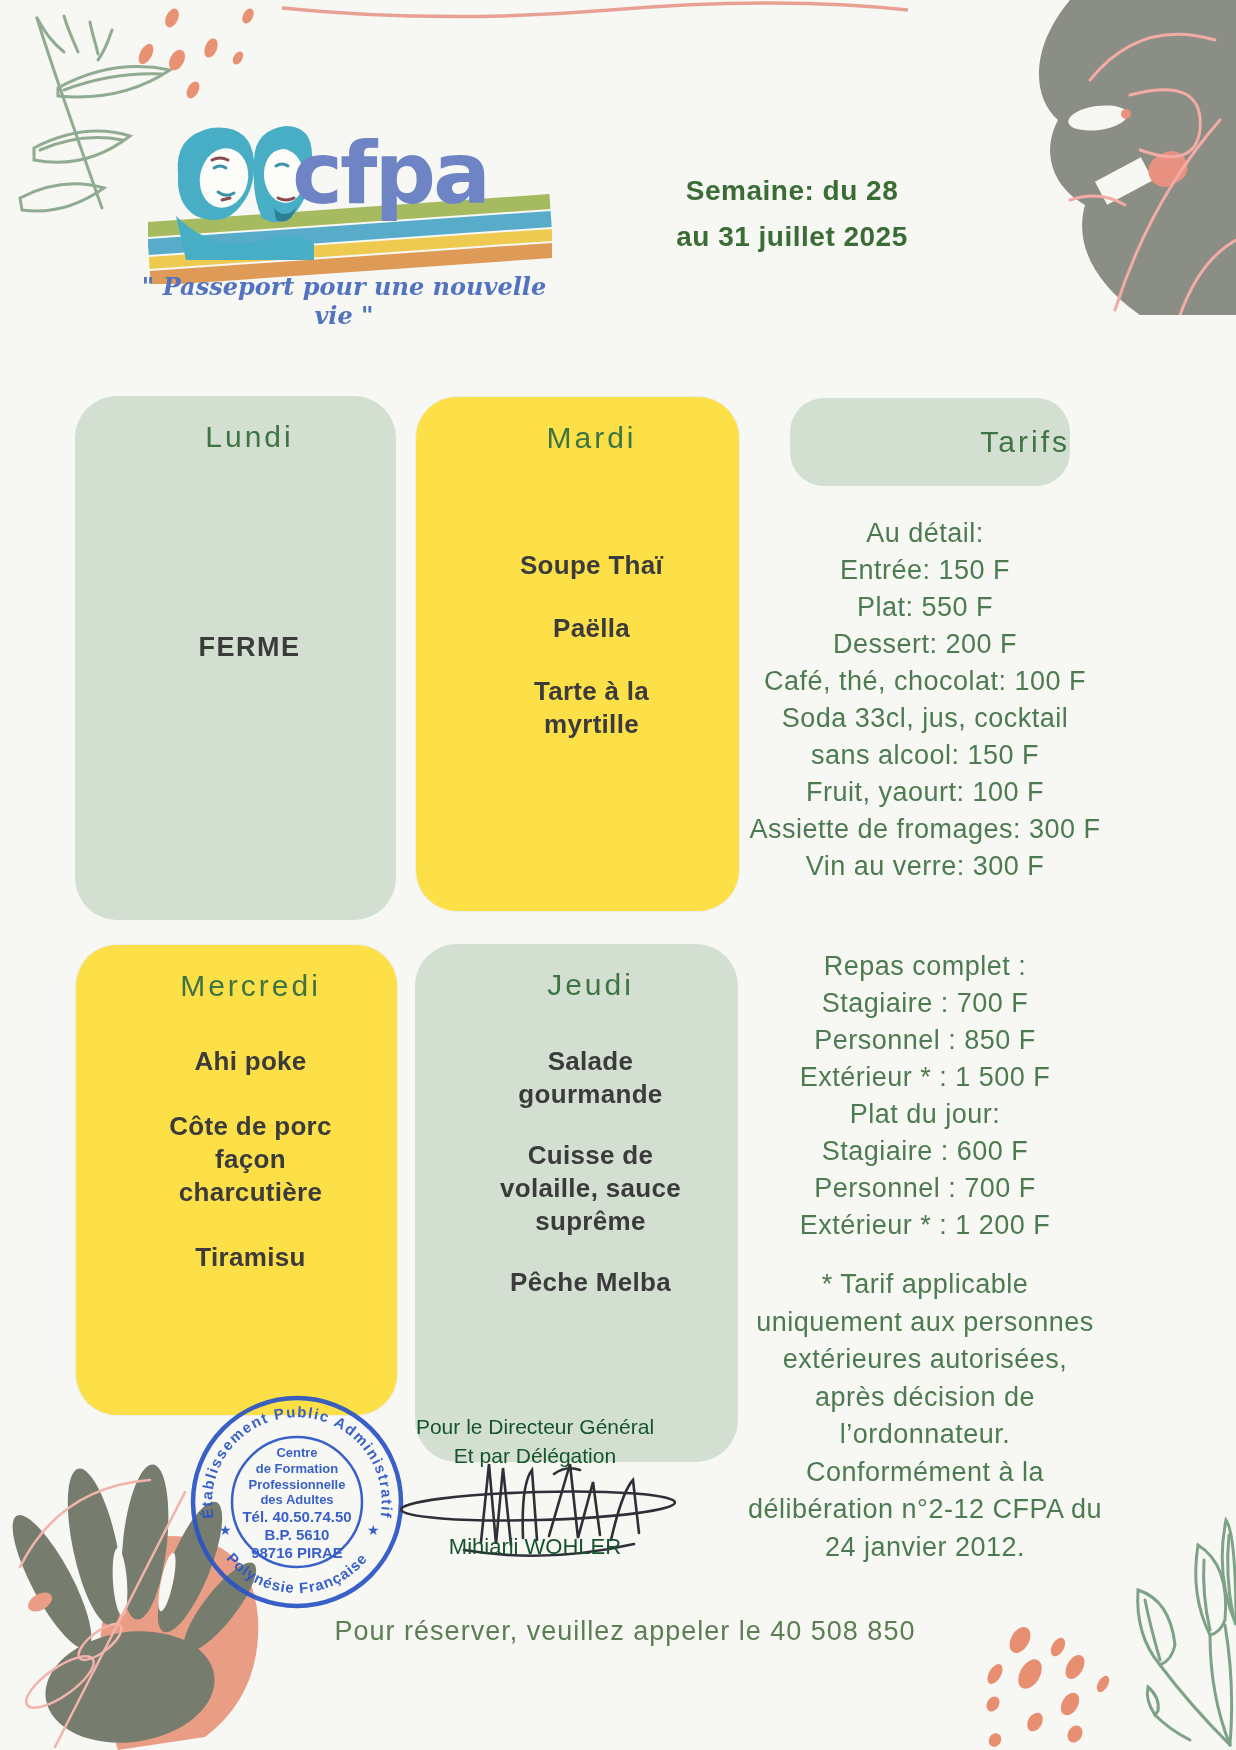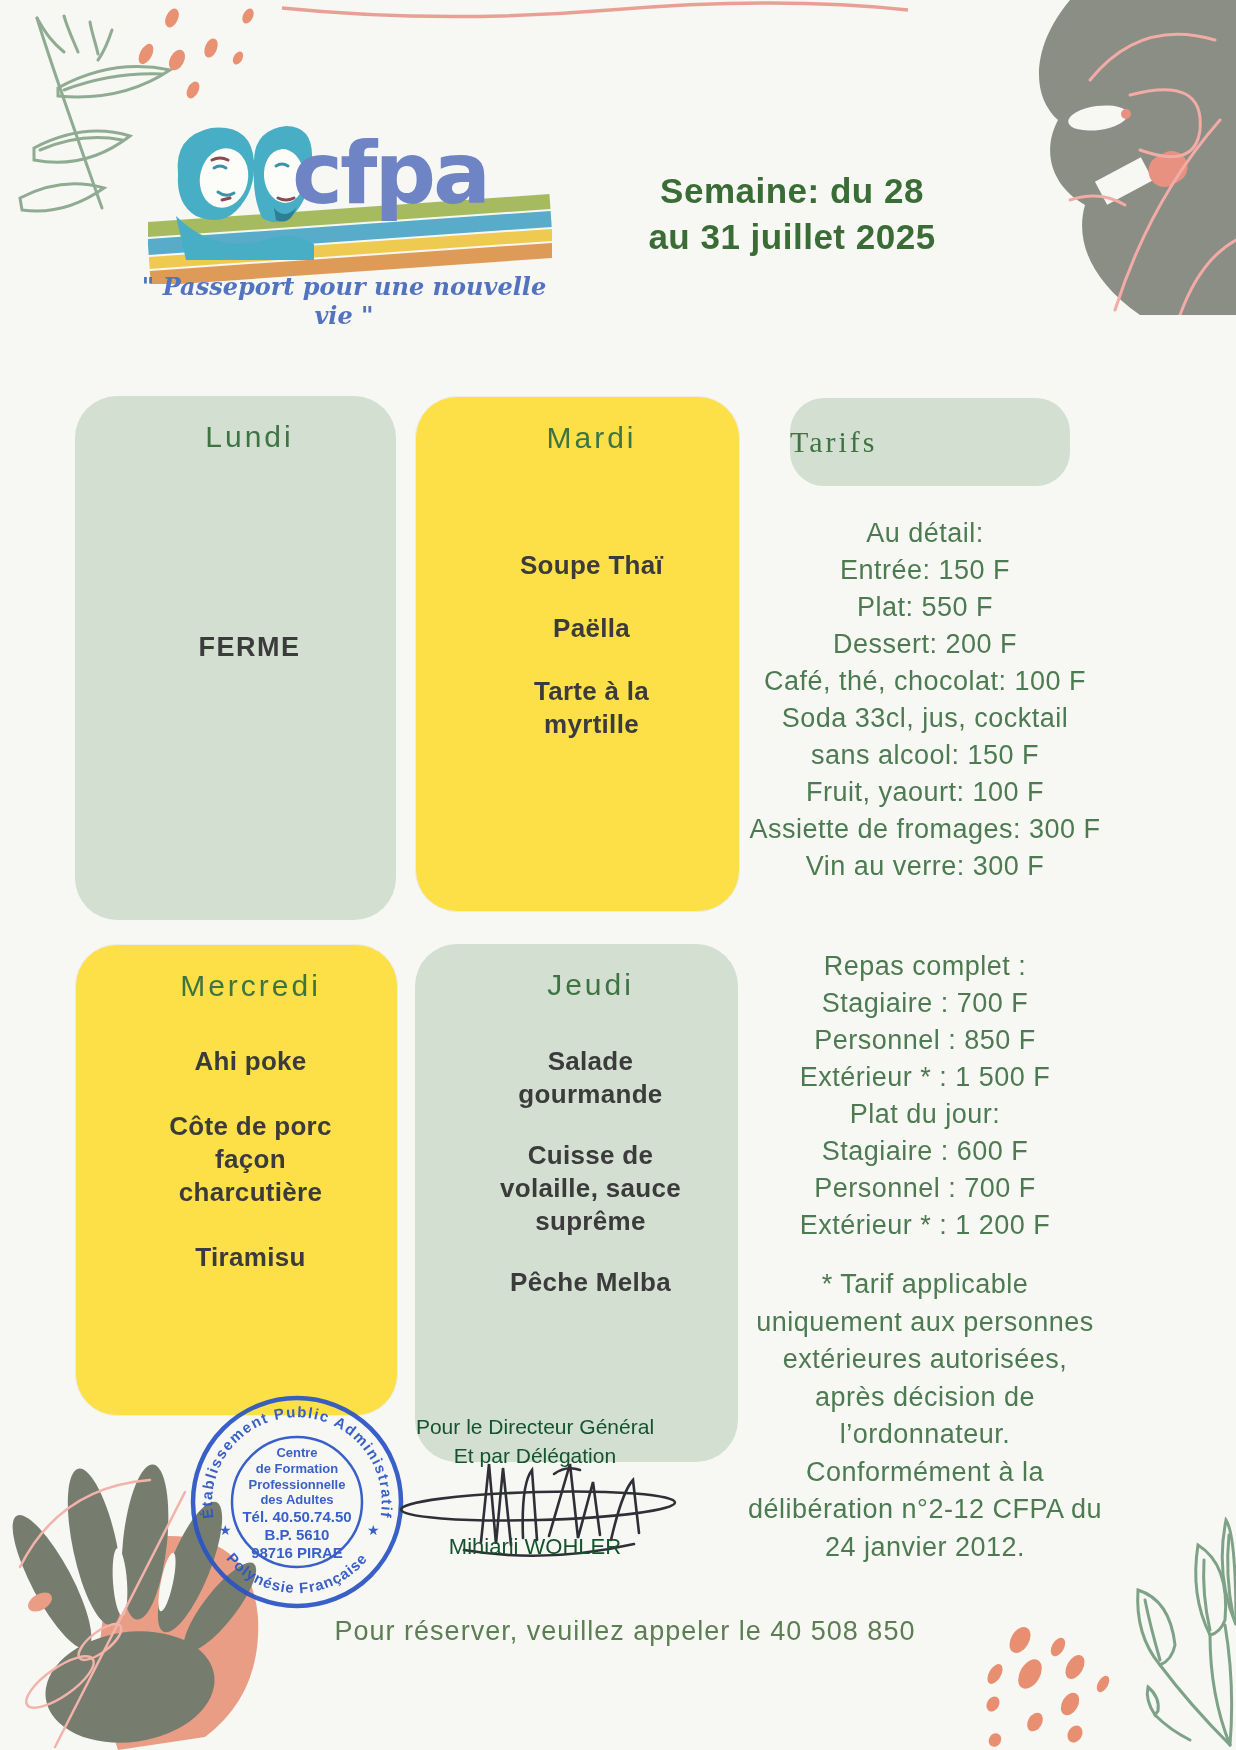--- a/index.html
+++ b/index.html
@@ -8,21 +8,21 @@
   svg{display:block;}
   .abs{position:absolute;}
 
   
   .logo-acronym{position:absolute;left:292px;top:130px;font-size:86px;font-weight:bold;
     color:#6e84c4;letter-spacing:-3px;line-height:1;font-family:"DejaVu Sans",sans-serif;}
   .logo-slogan{position:absolute;left:138px;top:272px;width:412px;text-align:center;
     font-family:"DejaVu Serif","Liberation Serif",serif;font-style:italic;font-size:24px;
     color:#5273c0;font-weight:bold;}
   .week-title{position:absolute;left:620px;top:168px;width:344px;text-align:center;
-    font-size:35px;font-weight:bold;color:#3a6d35;line-height:46px;letter-spacing:0.5px;}
+    font-size:28px;font-weight:bold;color:#3a6d35;line-height:46px;letter-spacing:0.5px;}
 
   
   .card{position:absolute;border-radius:42px;padding-left:28px;}
   .card.green{background:#d2dfd1;}
   .card.white{background:#fde047;border:1px solid #ecede6;}
   .card-lundi{left:75px;top:396px;width:293px;height:524px;}
   .card-mardi{left:415px;top:396px;width:295px;height:514px;}
   .card-mercredi{left:75px;top:944px;width:293px;height:470px;}
   .card-jeudi{left:415px;top:944px;width:295px;height:518px;}
   .day-title{margin-top:24px;text-align:center;font-size:30px;color:#3e7342;
@@ -30,21 +30,21 @@
   .items{display:flex;flex-direction:column;margin-left:auto;margin-right:auto;text-align:center;}
   .item{font-weight:bold;font-size:26px;color:#3b3b3b;line-height:33px;letter-spacing:0.3px;}
   .card-lundi .items{margin-top:177px;width:200px;}
   .card-lundi .item{letter-spacing:1.5px;font-size:27px;}
   .card-mardi .items{margin-top:94px;width:185px;gap:30px;}
   .card-mercredi .items{margin-top:42px;width:205px;gap:32px;}
   .card-jeudi .items{margin-top:43px;width:222px;gap:28px;}
 
   
   .tarifs-pill{position:absolute;left:790px;top:398px;width:280px;height:88px;border-radius:34px;
-    background:#d2dfd1;text-align:left;line-height:88px;font-size:30px;color:#3e7342;letter-spacing:3px;font-family:Liberation Serif, serif;}
+    background:#d2dfd1;text-align:right;line-height:88px;font-size:30px;color:#3e7342;letter-spacing:3px;}
   .tarcol{position:absolute;left:655px;width:540px;text-align:center;color:#4d7b51;
     font-size:27px;line-height:37px;letter-spacing:0.5px;}
   .tar-detail{top:515px;}
   .tar-repas{top:948px;}
   .tar-note{top:1266px;line-height:37.5px;}
 
   
   .stamp{position:absolute;left:186px;top:1391px;opacity:0.93;}
   .sig{position:absolute;left:392px;top:1415px;width:286px;text-align:center;color:#14532d;}
   .sig-l1{font-size:21px;}

